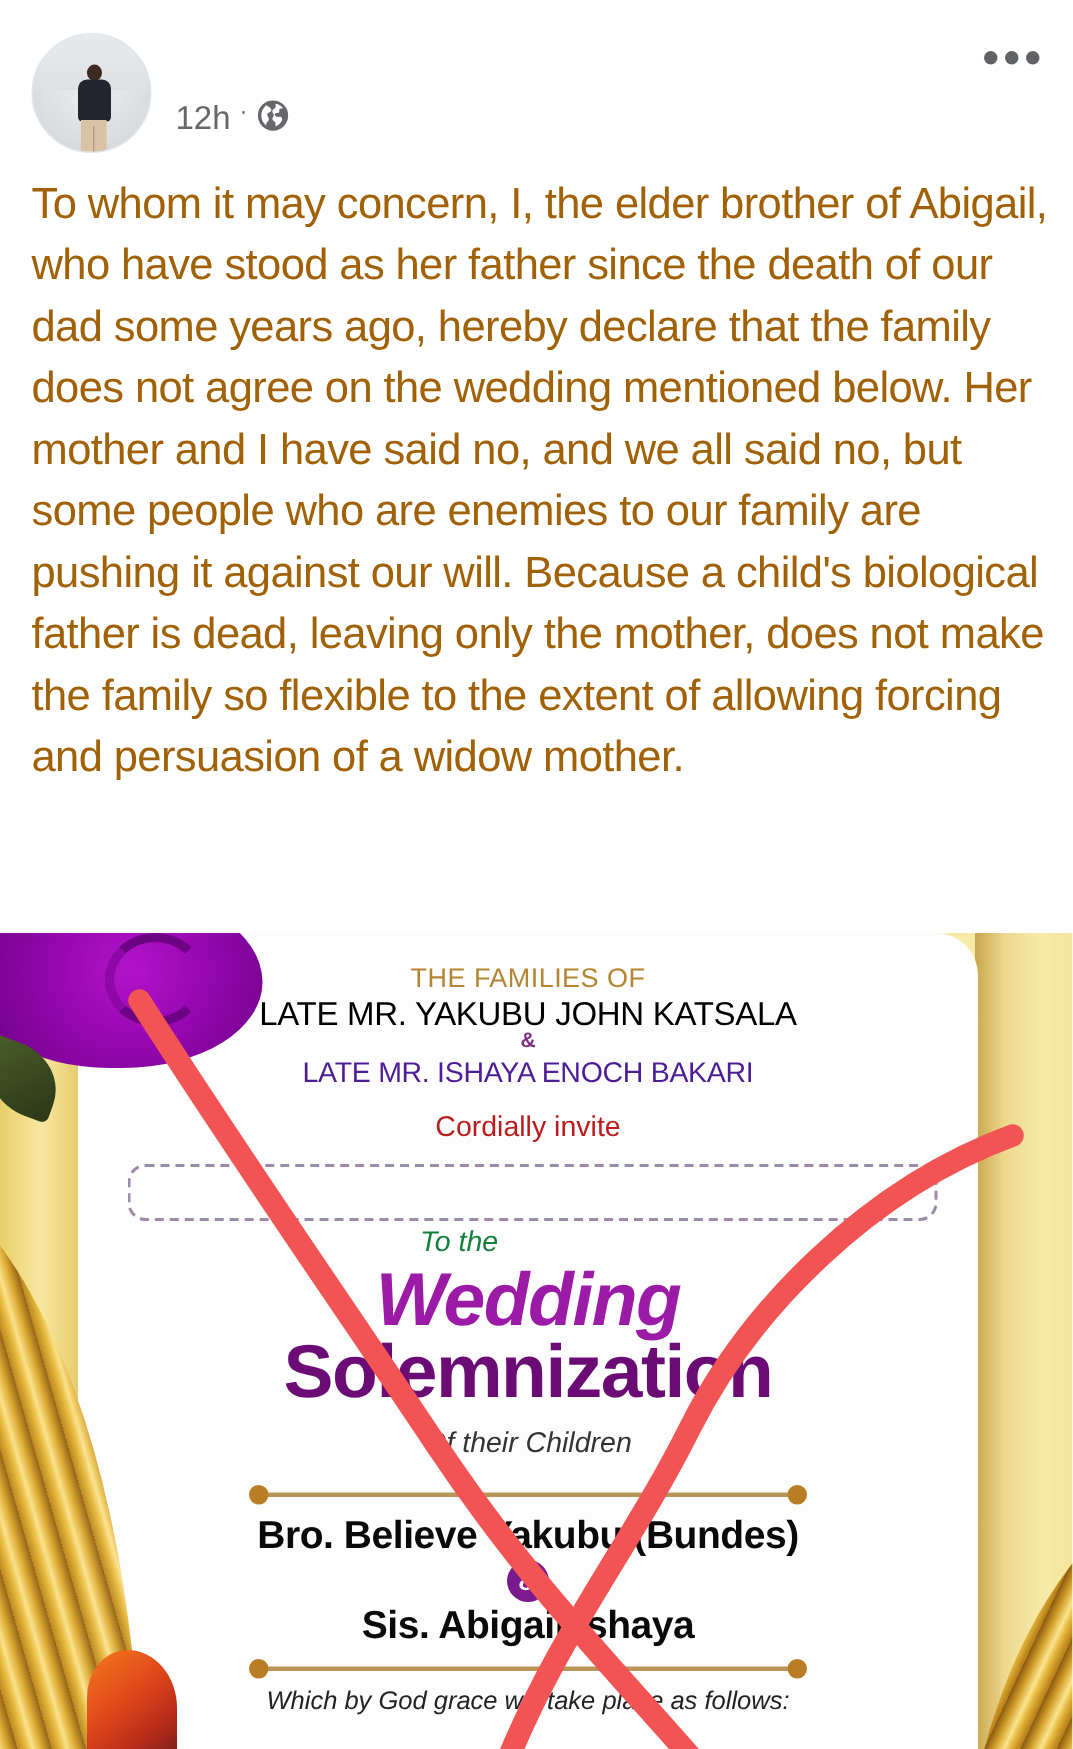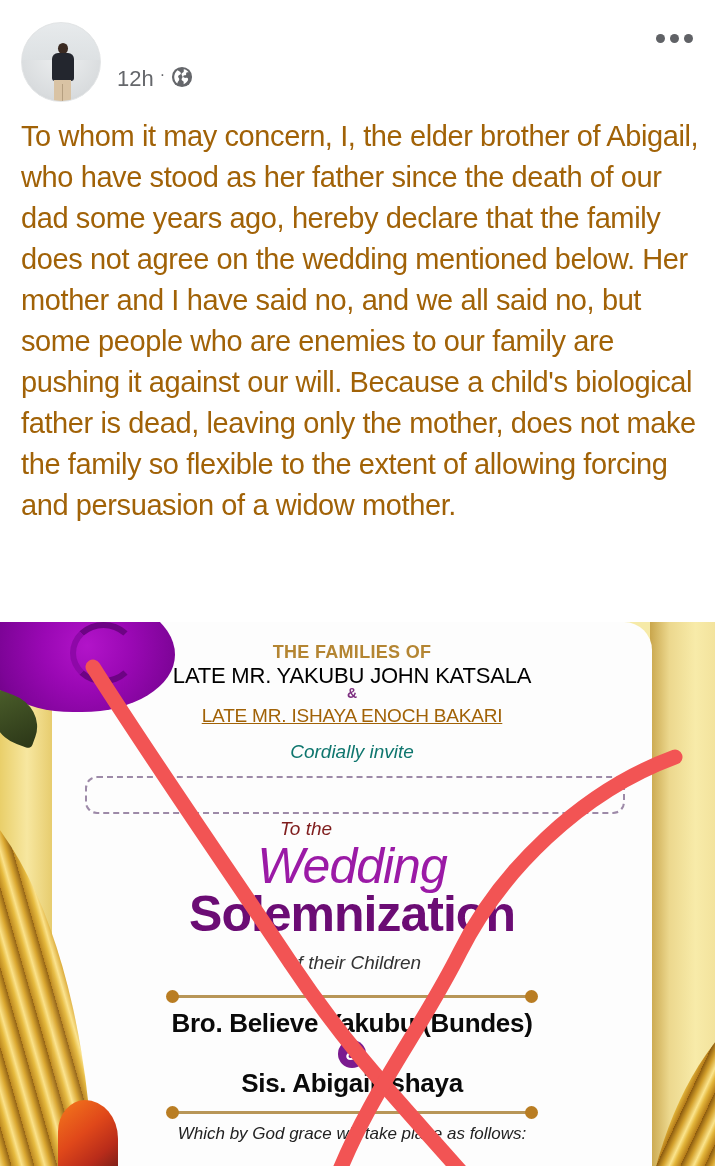--- a/index.html
+++ b/index.html
@@ -39,28 +39,28 @@
       border-radius: 0 28px 0 0; }
 
     .rose { position: absolute; left: -20px; top: -30px; width: 195px; height: 120px; border-radius: 45% 55% 50% 50%;
       background: radial-gradient(circle at 55% 45%, #b214c9 0%, #9a08b4 35%, #7d0497 70%, #5e0270 100%); }
     .rose::before { content: ""; position: absolute; left: 90px; top: 30px; width: 55px; height: 50px; border-radius: 50%;
       border: 6px solid #6d0384; border-color: #6d0384 transparent #6d0384 #8e08a8; }
     .leaf { position: absolute; left: -10px; top: 75px; width: 50px; height: 45px; background: linear-gradient(135deg, #4a5d2a, #2b3617);
       border-radius: 0 70% 10% 70%; transform: rotate(20deg); }
 
     .inv { position: absolute; left: 52px; top: 0; width: 600px; height: 544px; text-align: center; }
-    .inv .families { position: absolute; left: 0; width: 600px; top: 20px; font-size: 18px; font-weight: bold; color: #b48532; letter-spacing: 0.3px; }
+    .inv .families { position: absolute; left: 0; width: 600px; top: 20px; font-size: 18px; font-weight: normal; color: #b48532; letter-spacing: 0.3px; }
     .inv .late1 { position: absolute; left: 0; width: 600px; top: 41px; font-size: 22px; color: #000000; letter-spacing: -0.2px; }
     .inv .amp-small { position: absolute; left: 0; width: 600px; top: 63px; font-size: 14px; font-weight: bold; color: #7d2f80; }
-    .inv .late2 { position: absolute; left: 0; width: 600px; top: 83px; font-size: 19px; color: #a16207; letter-spacing: -0.2px; text-decoration: underline; }
-    .inv .cordially { position: absolute; left: 0; width: 600px; top: 119px; font-size: 19px; font-style: italic; color: #0f766e; }
+    .inv .late2 { position: absolute; left: 0; width: 600px; top: 83px; font-size: 19px; color: #4c1d95; letter-spacing: -0.2px; }
+    .inv .cordially { position: absolute; left: 0; width: 600px; top: 119px; font-size: 19px; color: #b91c1c; }
     .inv .blank-box { position: absolute; left: 33px; top: 154px; width: 540px; height: 38px; border: 2px dashed #9d8aa8; border-radius: 12px; }
-    .inv .tothe { position: absolute; left: 0; width: 508px; top: 196px; font-size: 19px; font-style: italic; color: #7f1d1d; }
-    .inv .wedding { position: absolute; left: 0; width: 600px; top: 216px; font-size: 50px; font-weight: normal; font-style: italic; color: #9b1aa6; letter-spacing: -1px; line-height: 56px; }
+    .inv .tothe { position: absolute; left: 0; width: 508px; top: 196px; font-size: 19px; font-style: italic; color: #15803d; }
+    .inv .wedding { position: absolute; left: 0; width: 600px; top: 216px; font-size: 50px; font-weight: bold; font-style: italic; color: #9b1aa6; letter-spacing: -1px; line-height: 56px; }
     .inv .solemn { position: absolute; left: 0; width: 600px; top: 264px; font-size: 50px; font-weight: bold; color: #6b0c74; letter-spacing: -1px; line-height: 56px; }
     .inv .oftheir { position: absolute; left: 0; width: 600px; top: 330px; font-size: 19px; font-style: italic; color: #333; }
     .divider { position: absolute; left: 120px; width: 360px; height: 3px; background: #b89658; }
     .divider::before, .divider::after { content: ""; position: absolute; top: -5px; width: 13px; height: 13px; border-radius: 50%; background: #b97d23; }
     .divider::before { left: -6px; } .divider::after { right: -6px; }
     .inv .div1 { top: 373px; }
     .inv .div2 { top: 489px; }
     .inv .groom { position: absolute; left: 0; width: 600px; top: 386px; font-size: 26px; font-weight: bold; color: #0a0a0a; letter-spacing: -0.3px; }
     .inv .amp-badge { position: absolute; left: 286px; top: 418px; width: 28px; height: 28px; border-radius: 50%; background: #7b1a8f;
       color: #fff; font-weight: bold; font-size: 18px; line-height: 28px; }

